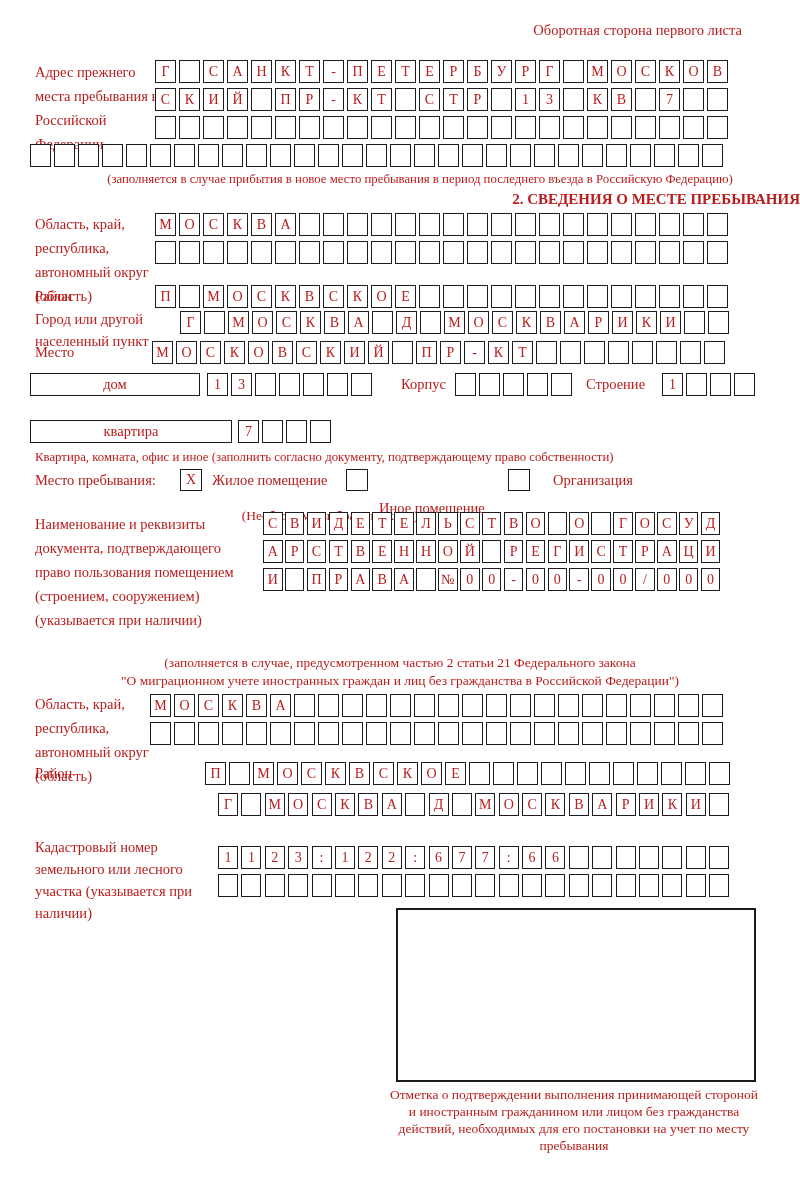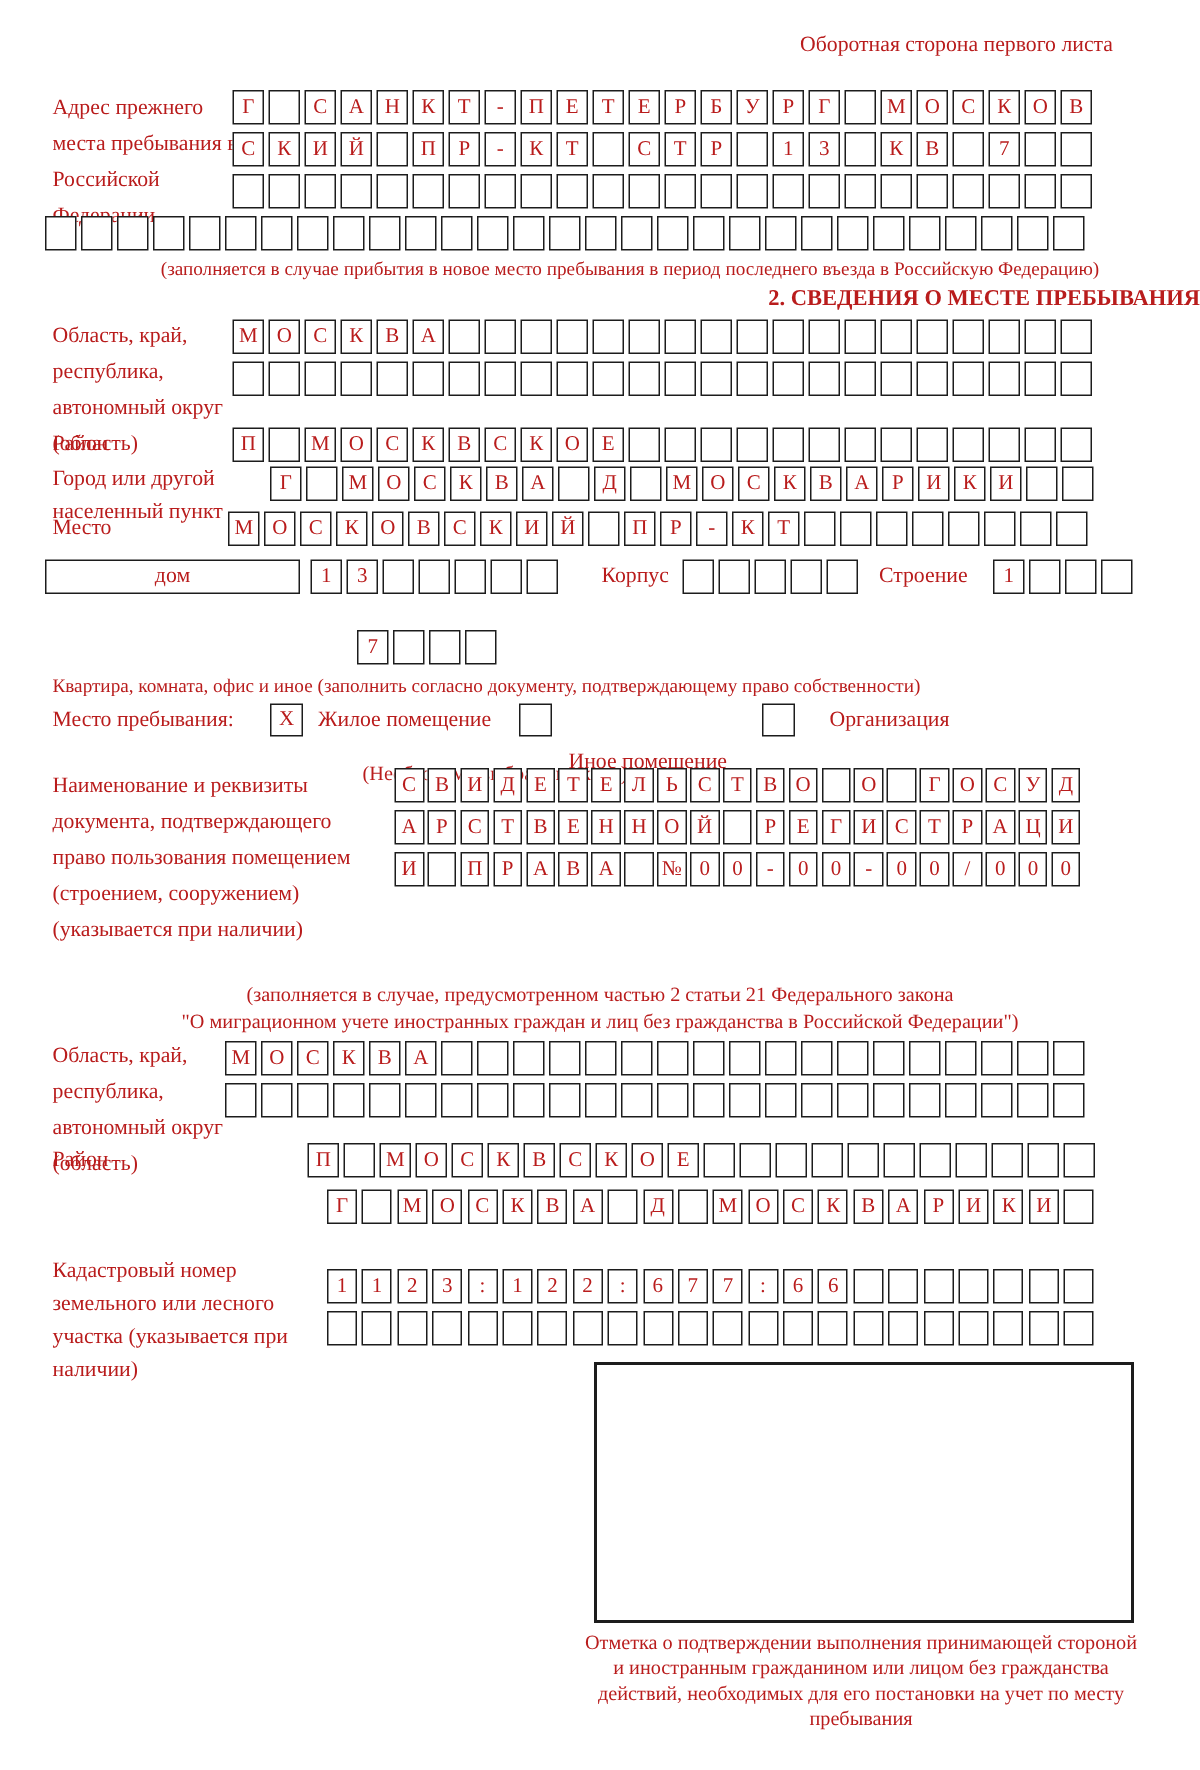--- a/index.html
+++ b/index.html
@@ -61,20 +61,21 @@
   <div class="lbl" style="left:35px; top:340px;">Место</div>
   <div class="cells" style="left:152px; top:341px;"><span class="cell">М</span><span class="cell">О</span><span class="cell">С</span><span class="cell">К</span><span class="cell">О</span><span class="cell">В</span><span class="cell">С</span><span class="cell">К</span><span class="cell">И</span><span class="cell">Й</span><span class="cell"></span><span class="cell">П</span><span class="cell">Р</span><span class="cell">-</span><span class="cell">К</span><span class="cell">Т</span><span class="cell"></span><span class="cell"></span><span class="cell"></span><span class="cell"></span><span class="cell"></span><span class="cell"></span><span class="cell"></span><span class="cell"></span></div>
 
   <div class="namebox" style="left:30px; top:373px; width:168px;">дом</div>
   <div class="cells" style="left:207px; top:373px;"><span class="cell">1</span><span class="cell">3</span><span class="cell"></span><span class="cell"></span><span class="cell"></span><span class="cell"></span><span class="cell"></span></div>
   <div class="optlbl" style="left:389px; top:372px;margin-left:12px;">Корпус</div>
   <div class="cells" style="left:455px; top:373px;"><span class="cell"></span><span class="cell"></span><span class="cell"></span><span class="cell"></span><span class="cell"></span></div>
   <div class="optlbl" style="left:586px; top:372px;">Строение</div>
   <div class="cells" style="left:662px; top:373px;"><span class="cell">1</span><span class="cell"></span><span class="cell"></span><span class="cell"></span></div>
 
+  <div class="namebox" style="left:30px; top:420px; width:200px;">квартира</div>
   <div class="cells" style="left:238px; top:420px;"><span class="cell">7</span><span class="cell"></span><span class="cell"></span><span class="cell"></span></div>
   <div class="cap" style="left:35px; top:449px;">Квартира, комната, офис и иное (заполнить согласно документу, подтверждающему право собственности)</div>
 
   <div class="optlbl" style="left:35px; top:468px;">Место пребывания:</div>
   <div class="checkbox" style="left:180px; top:469px;">
     <span>X</span>
   </div>
   <div class="optlbl" style="left:212px; top:468px;">Жилое помещение</div>
   <div class="checkbox" style="left:346px; top:469px;"></div>
   <div class="optlbl" style="left:379px; top:496px;">Иное помещение</div>

